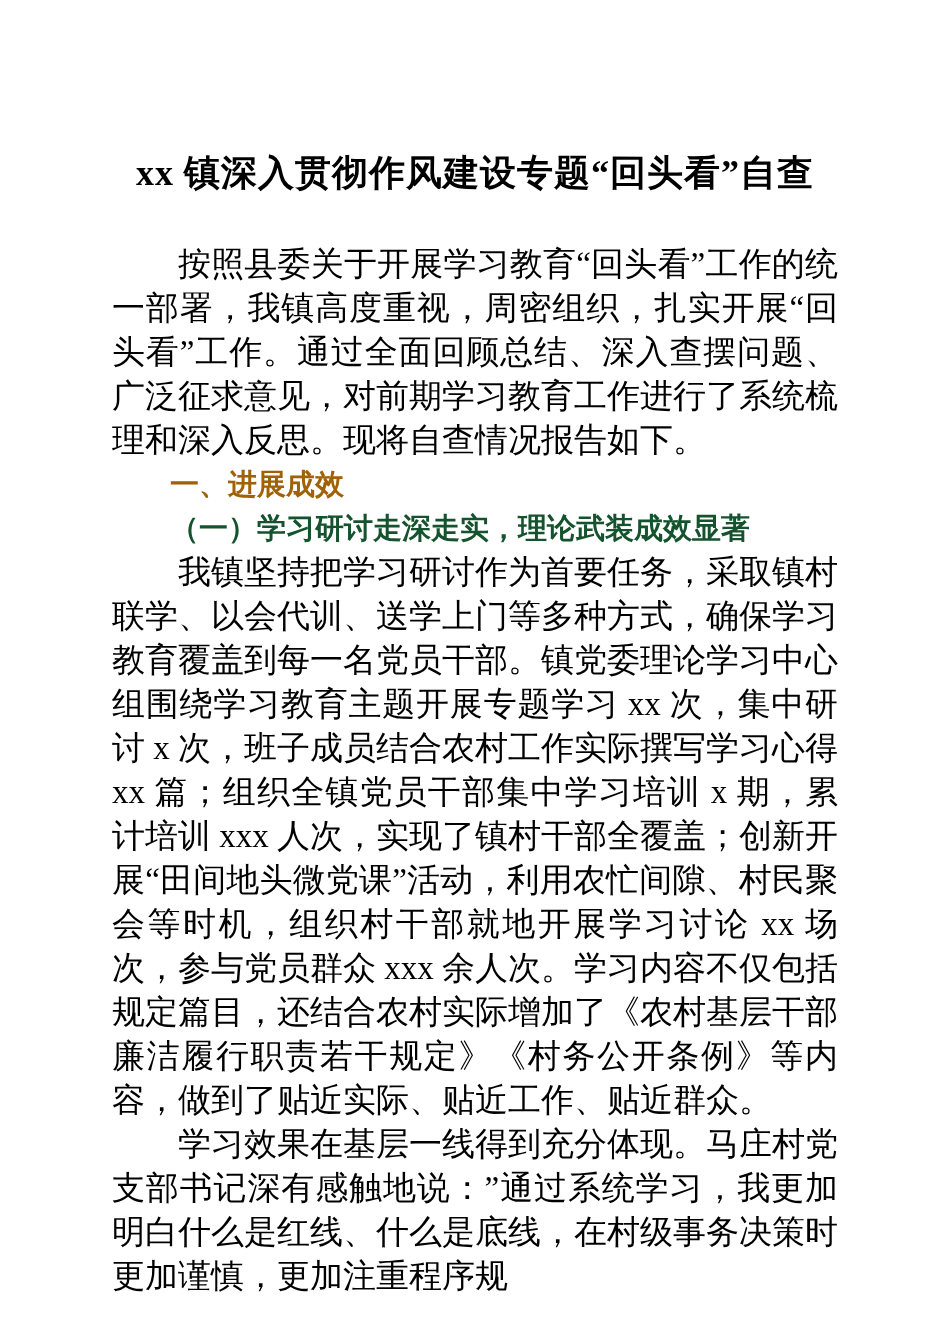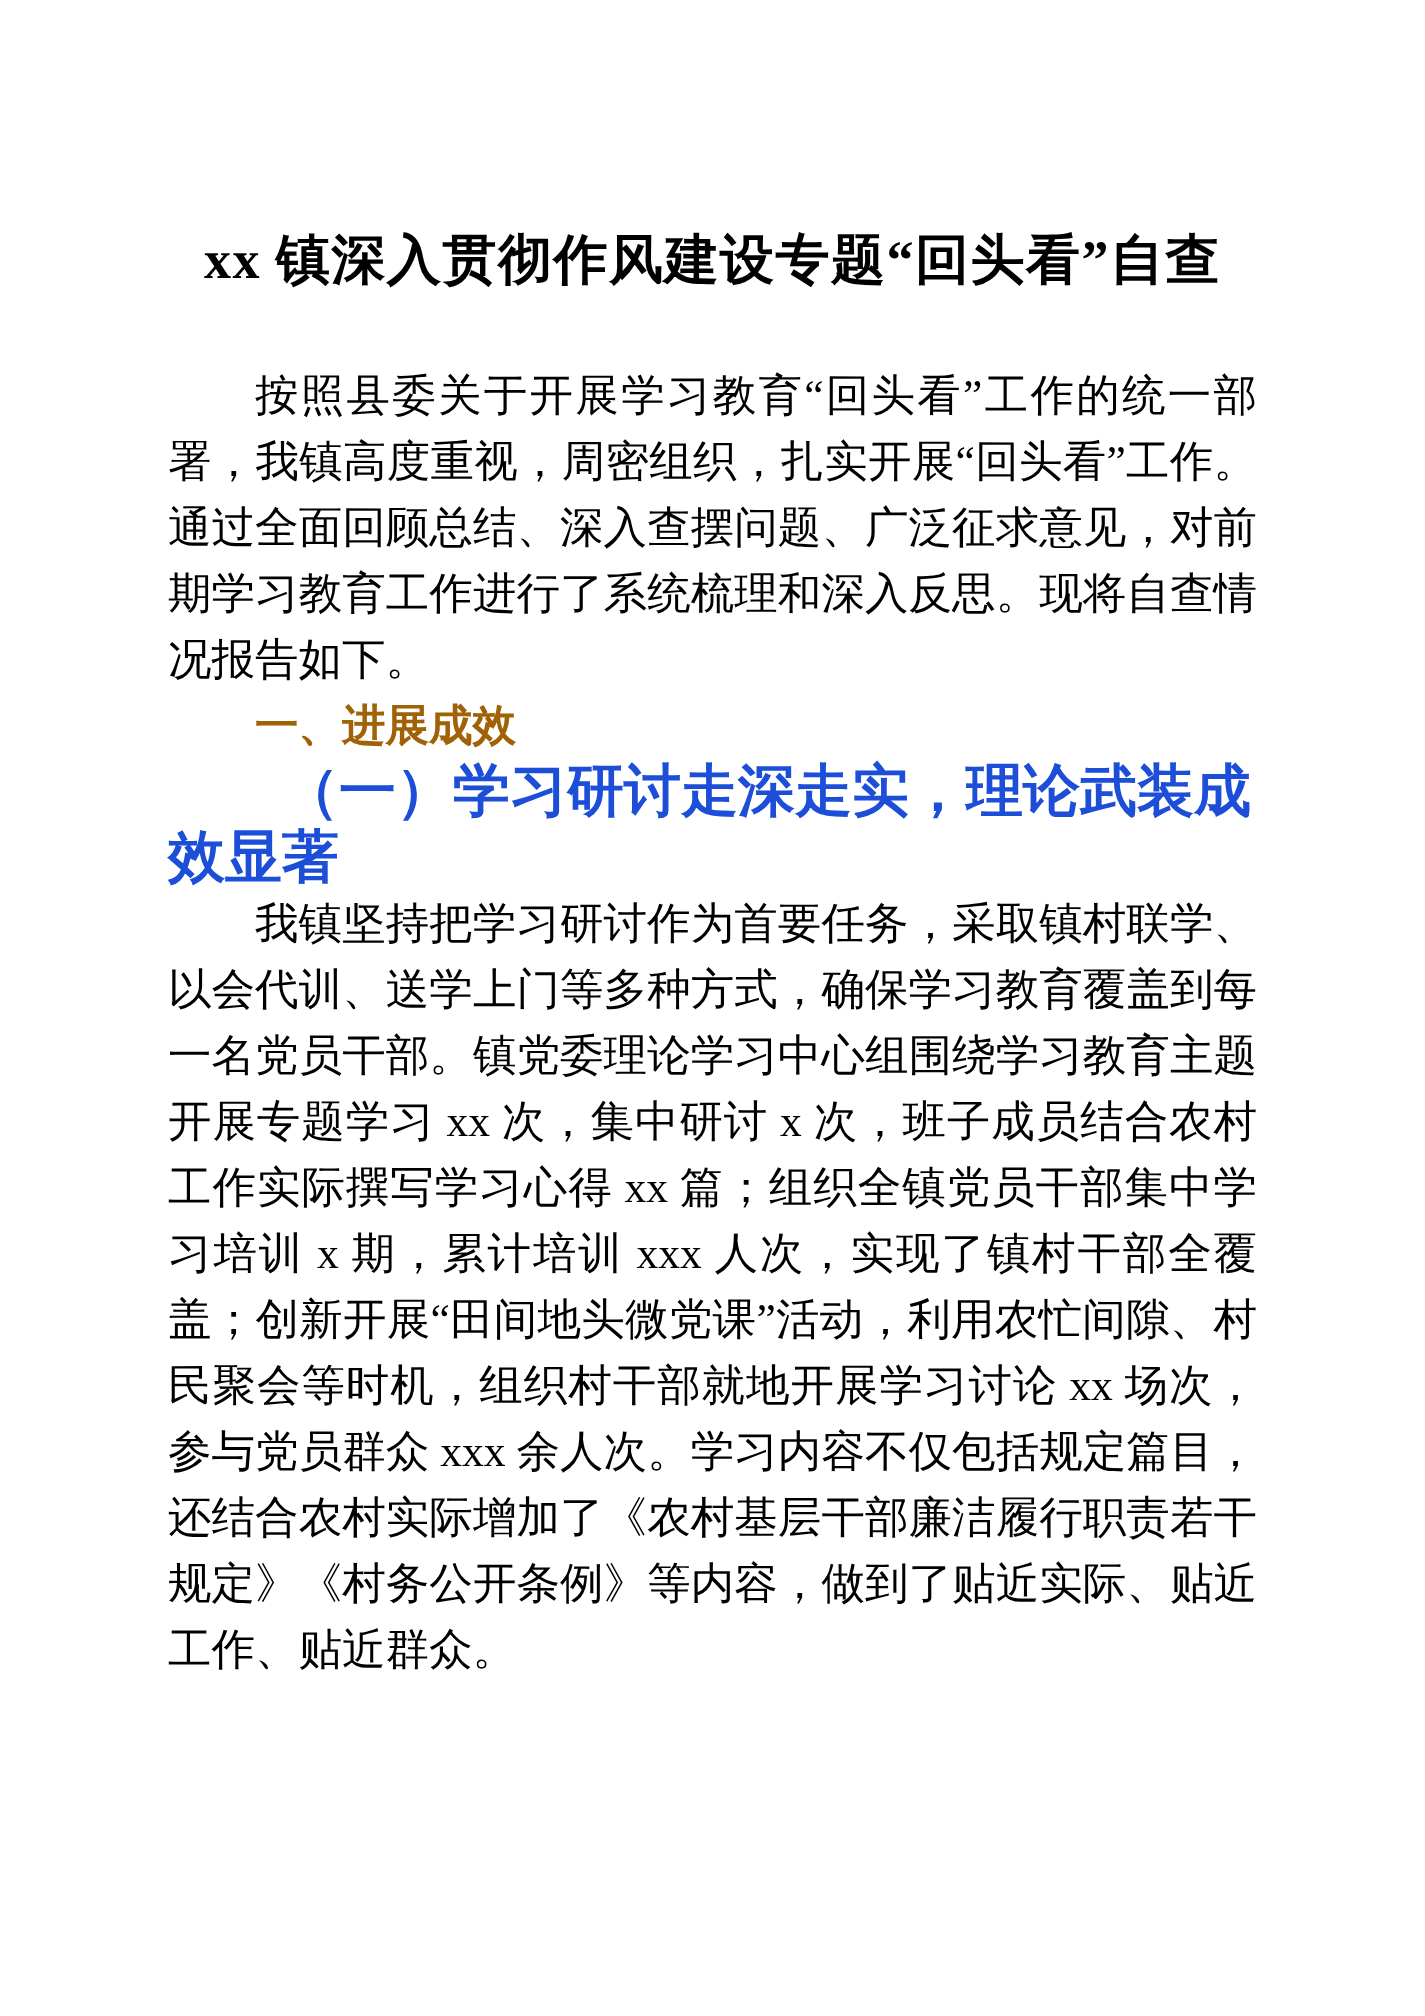--- a/index.html
+++ b/index.html
@@ -21,57 +21,58 @@
       font-family: "Liberation Serif", serif;
       font-weight: bold;
       font-size: 36px;
       line-height: 50px;
       text-align: center;
       letter-spacing: 1px;
     }
     .title-line { display: block; }
     .body-para {
       font-family: "Liberation Serif", serif;
-      font-size: 29px;
+      font-size: 33px;
       line-height: 44px;
       text-align: justify;
       text-indent: 2em;
       color: #000000;
     }
     .intro-para { margin-top: 44px; }
     .section-heading {
       font-family: "Liberation Sans", sans-serif;
       font-weight: bold;
       font-size: 29px;
       line-height: 44px;
       text-indent: 2em;
       text-align: left;
       color: #a16207;
     }
     .subsection-heading {
       font-family: "Liberation Serif", serif;
       font-weight: bold;
-      font-size: 38px;
+      font-size: 29px;
       line-height: 44px;
       text-indent: 2em;
       text-align: left;
-      color: #1d4ed8;
+      color: #14532d;
     }
   </style>
 </head>
 <body>
 
 <div class="page">
 
   <h1 class="doc-title">
     <span class="title-line">xx 镇深入贯彻作风建设专题“回头看”自查</span>
   </h1>
 
   <p class="body-para intro-para">按照县委关于开展学习教育“回头看”工作的统一部署，我镇高度重视，周密组织，扎实开展“回头看”工作。通过全面回顾总结、深入查摆问题、广泛征求意见，对前期学习教育工作进行了系统梳理和深入反思。现将自查情况报告如下。</p>
 
   <h2 class="section-heading">一、进展成效</h2>
 
   <h3 class="subsection-heading">（一）学习研讨走深走实，理论武装成效显著</h3>
 
   <p class="body-para">我镇坚持把学习研讨作为首要任务，采取镇村联学、以会代训、送学上门等多种方式，确保学习教育覆盖到每一名党员干部。镇党委理论学习中心组围绕学习教育主题开展专题学习 xx 次，集中研讨 x 次，班子成员结合农村工作实际撰写学习心得 xx 篇；组织全镇党员干部集中学习培训 x 期，累计培训 xxx 人次，实现了镇村干部全覆盖；创新开展“田间地头微党课”活动，利用农忙间隙、村民聚会等时机，组织村干部就地开展学习讨论 xx 场次，参与党员群众 xxx 余人次。学习内容不仅包括规定篇目，还结合农村实际增加了《农村基层干部廉洁履行职责若干规定》《村务公开条例》等内容，做到了贴近实际、贴近工作、贴近群众。</p>
 
+  <p class="body-para">学习效果在基层一线得到充分体现。马庄村党支部书记深有感触地说：”通过系统学习，我更加明白什么是红线、什么是底线，在村级事务决策时更加谨慎，更加注重程序规</p>
 
 </div>
 
 </body></html>

